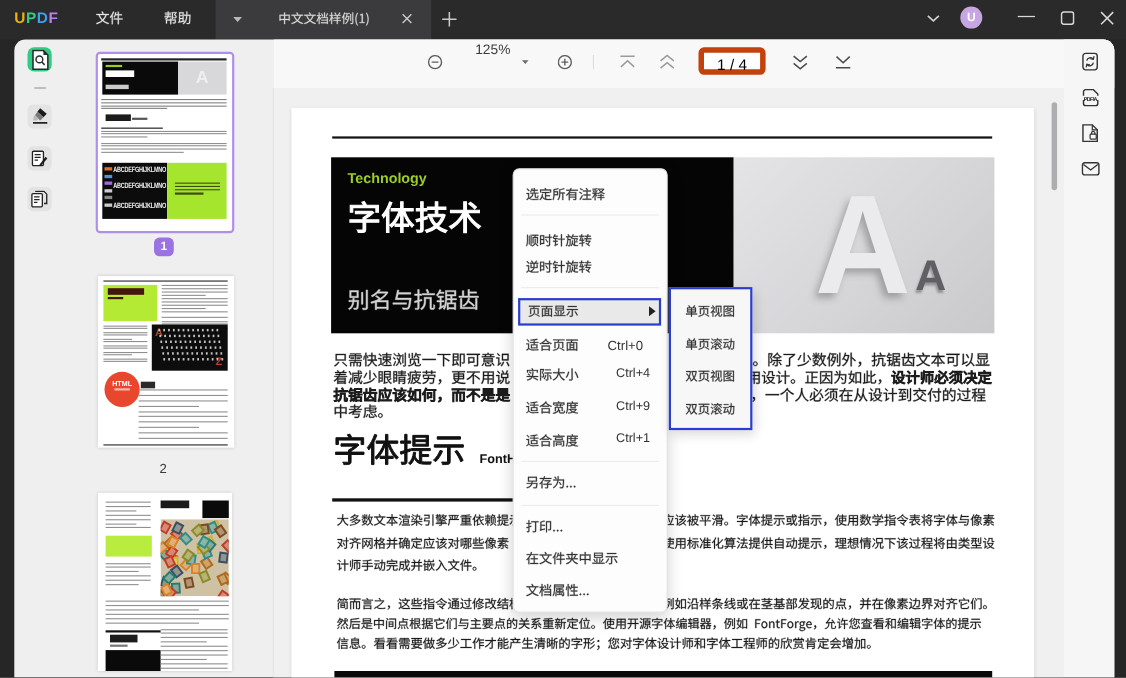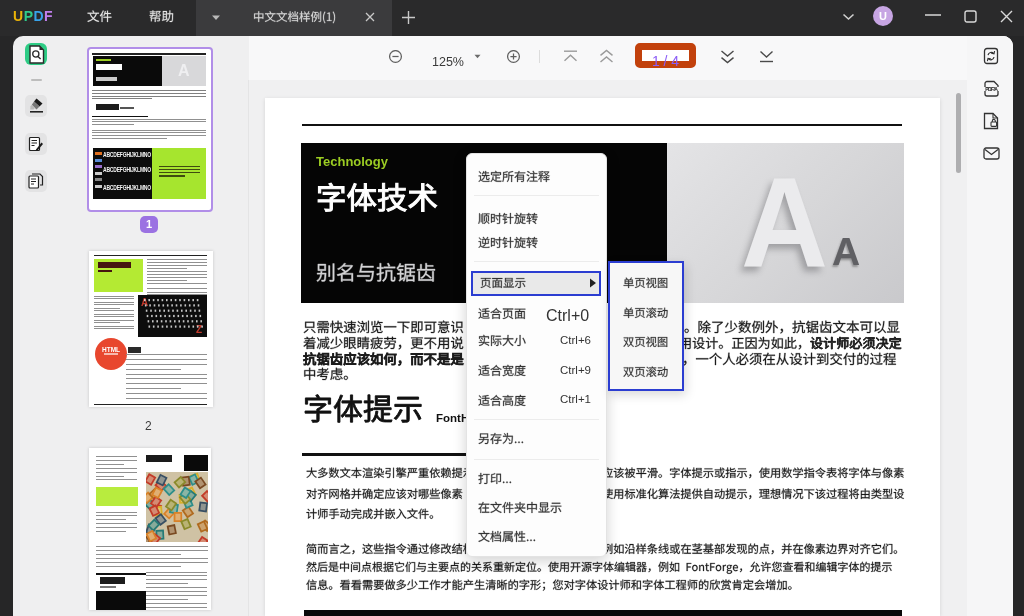--- a/index.html
+++ b/index.html
@@ -301,37 +301,37 @@
     </svg>
 <div class="abs" style="left:13px;top:36px;width:1000px;height:580px;background:#efeff0;border-radius:10px 10px 0 0"></div>
 <div class="abs" style="left:249px;top:36px;width:764px;height:44px;background:#f8f8f9;border-radius:0 10px 0 0"></div>
 <div class="abs" style="left:967px;top:36px;width:46px;height:580px;background:#f6f6f7;border-radius:0 10px 0 0"></div>
 <div class="abs" style="left:249px;top:80px;width:718px;height:536px;background:#f0f0f1"></div>
 <div class="abs" style="left:248px;top:80px;width:1px;height:536px;background:#e4e4e5"></div>
 <svg class="abs" style="left:389px;top:50px" width="14" height="14">
       <circle cx="6.5" cy="6.5" r="5.9" stroke="#5f5f5f" stroke-width="1.25" fill="none"></circle>
       <path d="M3.4 6.5 H9.6" stroke="#5f5f5f" stroke-width="1.25"></path>
     </svg>
-<div class="abs" style="left:425px;top:55px;width:46px;text-align:center;font-size:12.5px;color:#3a3a3a">125%</div>
+<div class="abs" style="left:425px;top:38px;width:46px;text-align:center;font-size:12.5px;color:#3a3a3a">125%</div>
 <svg class="abs" style="left:474px;top:53.5px" width="7" height="5">
       <path d="M0.5 0.8 L3.5 4.2 L6.5 0.8" fill="#6b6b6b"></path>
     </svg>
 <svg class="abs" style="left:507px;top:50px" width="14" height="14">
       <circle cx="6.5" cy="6.5" r="5.9" stroke="#5f5f5f" stroke-width="1.25" fill="none"></circle>
       <path d="M3.4 6.5 H9.6 M6.5 3.4 V9.6" stroke="#5f5f5f" stroke-width="1.25"></path>
     </svg>
 <div class="abs" style="left:539px;top:50px;width:1px;height:13px;background:#dcdcdc"></div>
 <svg class="abs" style="left:562px;top:49.5px" width="17" height="13">
       <path d="M2 1.2 H15" stroke="#9a9a9a" stroke-width="1.4"></path>
       <path d="M2.5 10.8 L8.5 5.2 L14.5 10.8" stroke="#9a9a9a" stroke-width="1.4" fill="none"></path>
     </svg>
 <svg class="abs" style="left:598px;top:48.5px" width="17" height="15">
       <path d="M2.5 6.4 L8.5 1.4 L14.5 6.4 M2.5 13 L8.5 8 L14.5 13" stroke="#9a9a9a" stroke-width="1.4" fill="none"></path>
     </svg>
-<div class="abs" style="left:635px;top:42.5px;width:61px;height:25px;background:#fff;border:7px solid #c2410c;border-radius:5px;font-size:14px;color:#8b5cf6;text-align:center;line-height:23px">1 / 4</div>
+<div class="abs" style="left:635px;top:42.5px;width:61px;height:25px;background:#fff;border:5px solid #c2410c;border-radius:5px;font-size:14px;color:#000000;text-align:center;line-height:23px">1 / 4</div>
 <svg class="abs" style="left:719px;top:48.5px" width="17" height="15">
       <path d="M2.5 2 L8.5 7 L14.5 2 M2.5 8.6 L8.5 13.6 L14.5 8.6" stroke="#4a4a4a" stroke-width="1.4" fill="none"></path>
     </svg>
 <svg class="abs" style="left:758px;top:49.5px" width="17" height="13">
       <path d="M2.5 1.5 L8.5 7 L14.5 1.5" stroke="#4a4a4a" stroke-width="1.4" fill="none"></path>
       <path d="M2 11.5 H15" stroke="#4a4a4a" stroke-width="1.4"></path>
     </svg>
 <div class="abs" style="left:25px;top:43px;width:22px;height:22px;border-radius:6px;background:#2ecc85"></div>
 <svg class="abs" style="left:28.5px;top:44.5px" width="16" height="19">
 <path d="M1 1 H10.5 L14.5 5 V18 H1 Z" fill="#fff" stroke="#2a2a2a" stroke-width="1.4"></path>
@@ -1282,22 +1282,22 @@
       <g transform="scale(0.012,-0.012)" fill="#333333" stroke="#333333" stroke-width="20">
         <use href="#g6587" x="0"></use>
         <use href="#g6863" x="1000"></use>
         <use href="#g5C5E" x="2000"></use>
         <use href="#g6027" x="3000"></use>
         <use href="#g002E" x="4000"></use>
         <use href="#g002E" x="4278"></use>
         <use href="#g002E" x="4556"></use>
       </g>
     </svg>
-<div class="abs" style="left:546px;top:306.5px;width:45px;text-align:left;font-size:16px;color:#333">Ctrl+0</div>
-<div class="abs" style="left:546px;top:333.5px;width:45px;text-align:right;font-size:11.5px;color:#333">Ctrl+6</div>
+<div class="abs" style="left:546px;top:306.5px;width:45px;text-align:center;font-size:12px;color:#333">Ctrl+0</div>
+<div class="abs" style="left:546px;top:333.5px;width:45px;text-align:right;font-size:11.5px;color:#333">Ctrl+4</div>
 <div class="abs" style="left:546px;top:363.5px;width:45px;text-align:right;font-size:11.5px;color:#333">Ctrl+9</div>
 <div class="abs" style="left:546px;top:393px;width:45px;text-align:right;font-size:11.5px;color:#333">Ctrl+1</div>
 <div class="abs" style="left:474px;top:195px;width:125px;height:1px;background:#ececec"></div>
 <div class="abs" style="left:474px;top:261px;width:125px;height:1px;background:#ececec"></div>
 <div class="abs" style="left:474px;top:418.5px;width:125px;height:1px;background:#ececec"></div>
 <div class="abs" style="left:474px;top:459px;width:125px;height:1px;background:#ececec"></div>
 <div class="abs" style="left:471px;top:270.5px;width:130px;height:25.5px;background:#e9e9e9;border:2.5px solid #2b3dd1"></div>
 <svg class="r" style="left:480px;top:287.312px">
       <g transform="scale(0.0115,-0.0115)" fill="#333333" stroke="#333333" stroke-width="20">
         <use href="#g9875" x="0"></use>

